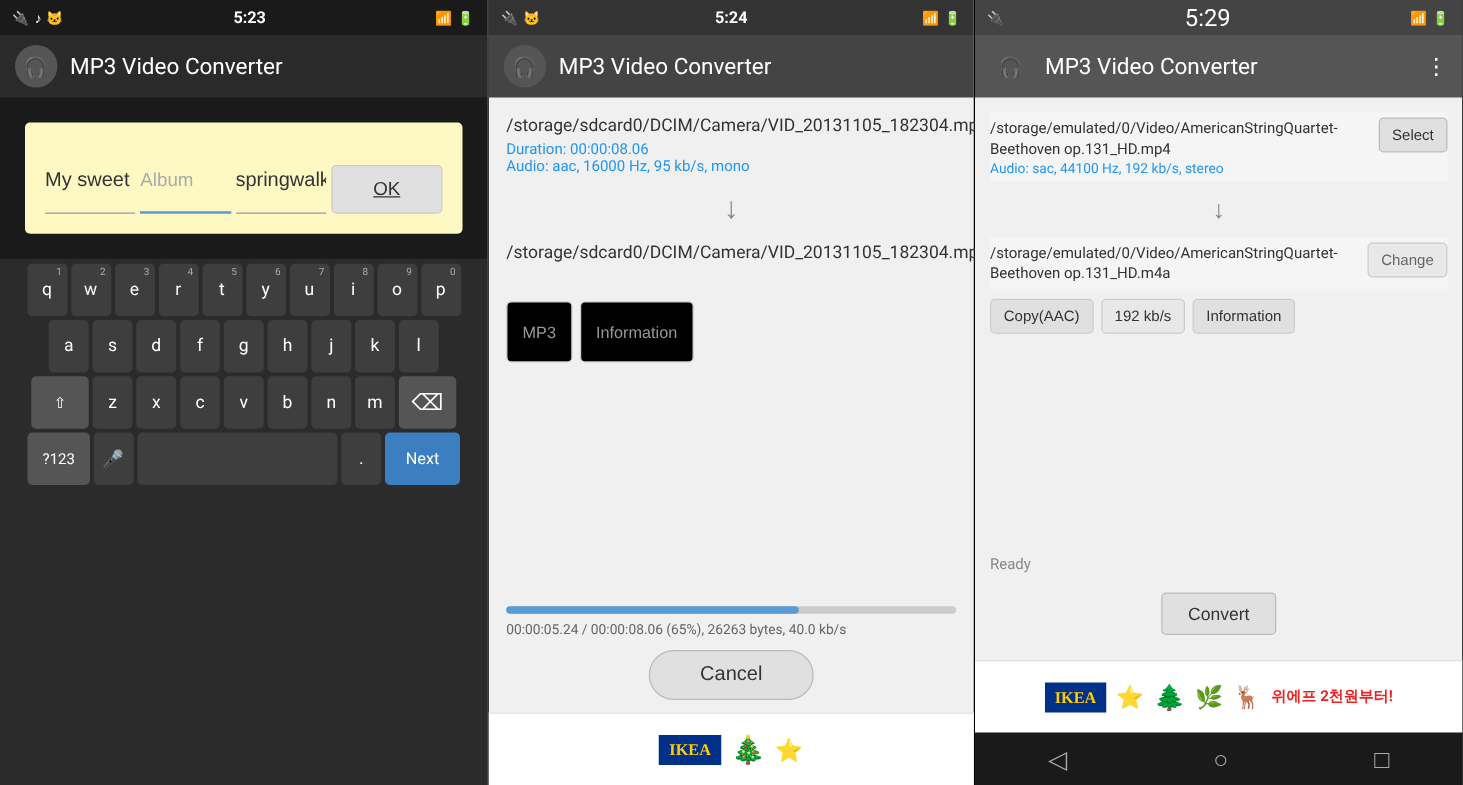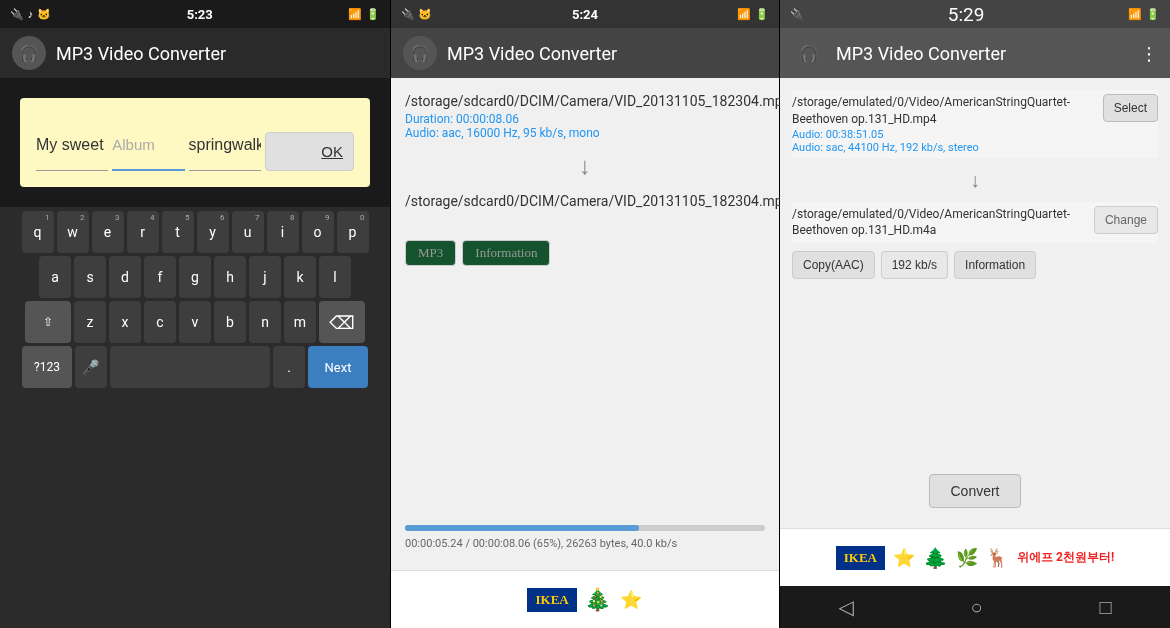--- a/index.html
+++ b/index.html
@@ -102,21 +102,21 @@
       color: #aaa;
       font-size: 15px;
     }
 
     .dialog-ok-btn {
       margin-top: 14px;
       background: #e0e0e0;
       border: 1px solid #ccc;
       border-radius: 4px;
       padding: 10px;
-      text-align: right;
+      text-align: center;
       font-size: 15px;
       color: #333;
       cursor: pointer;
       width: 100%;
       text-decoration: underline;
     }
 
     .keyboard-area {
       flex: 1;
       background: #2b2b2b;
@@ -253,28 +253,27 @@
       text-align: center;
     }
 
     .format-row {
       display: flex;
       gap: 6px;
       margin-top: 4px;
     }
 
     .format-btn {
-      background: #14532d;
+      background: #000000;
       border: 1px solid #ccc;
       border-radius: 4px;
-      padding: 4px 12px;
+      padding: 16px 12px;
       font-size: 13px;
       color: #999;
       cursor: pointer;
-      font-family: Liberation Serif, serif;
     }
 
     .progress-section {
       margin-top: auto;
       padding: 0 14px 10px;
     }
 
     .progress-bar-bg {
       width: 100%;
       height: 6px;
@@ -589,20 +588,21 @@
       <button class="format-btn">MP3</button>
       <button class="format-btn">Information</button>
     </div>
   </div>
 
   <div class="progress-section">
     <div class="progress-bar-bg">
       <div class="progress-bar-fill"></div>
     </div>
     <div class="progress-text">00:00:05.24 / 00:00:08.06 (65%), 26263 bytes, 40.0 kb/s</div>
+    <button class="btn-cancel">Cancel</button>
   </div>
 
   <div class="ad-banner-2">
     <div class="ad-ikea">IKEA</div>
     <span style="font-size:22px;">🎄</span>
     <span style="font-size:18px;">⭐</span>
   </div>
 </div>
 
 <div class="panel panel-3" style="display:flex;flex-direction:column;">
@@ -624,21 +624,20 @@
       <span class="app-title">MP3 Video Converter</span>
     </div>
     <span class="header-menu-icon">⋮</span>
   </div>
 
   <div class="p3-content">
 
     <div class="p3-file-row">
       <div class="p3-file-info">
         <div class="p3-file-path">/storage/emulated/0/Video/AmericanStringQuartet-Beethoven op.131_HD.mp4</div>
-        <div class="p3-audio-info">Audio: 00:38:51.05</div>
         <div class="p3-audio-info">Audio: sac, 44100 Hz, 192 kb/s, stereo</div>
       </div>
       <button class="p3-btn-select">Select</button>
     </div>
 
     <div class="arrow-down" style="font-size:20px;color:#888;text-align:center;">↓</div>
 
     <div class="p3-file-row">
       <div class="p3-file-info">
         <div class="p3-file-path">/storage/emulated/0/Video/AmericanStringQuartet-Beethoven op.131_HD.m4a</div>
@@ -647,20 +646,21 @@
     </div>
 
     <div class="p3-format-row">
       <button class="p3-format-btn highlighted">Copy(AAC)</button>
       <button class="p3-format-btn">192 kb/s</button>
       <button class="p3-format-btn highlighted">Information</button>
     </div>
 
     <div style="flex:1;"></div>
 
+    <div class="status-ready">Ready</div>
 
     <button class="btn-convert">Convert</button>
   </div>
 
   <div class="ad-banner-3">
     <div class="ad-ikea">IKEA</div>
     <span style="font-size:18px;">⭐</span>
     <span style="font-size:20px;">🌲</span>
     <span style="font-size:18px;">🌿</span>
     <span style="font-size:18px;">🦌</span>

